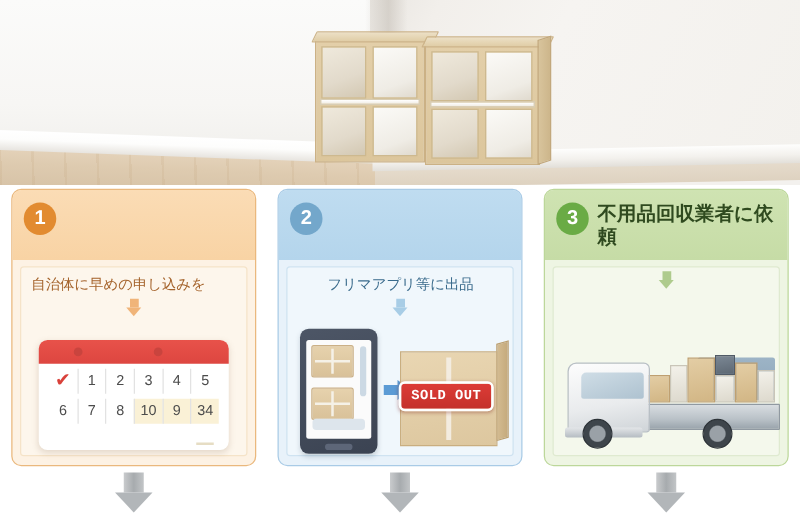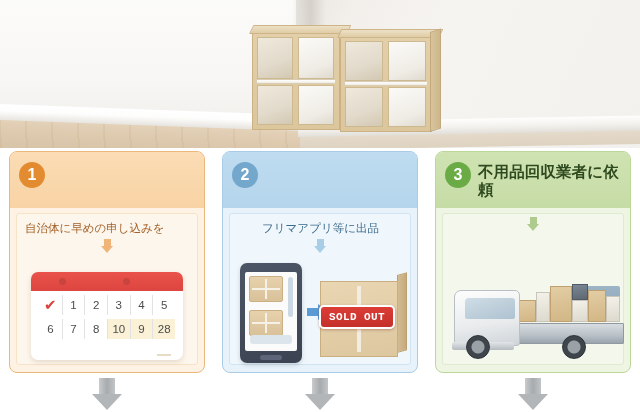--- a/index.html
+++ b/index.html
@@ -265,21 +265,21 @@
               <div class="cal-cell">3</div>
               <div class="cal-cell">4</div>
               <div class="cal-cell">5</div>
             </div>
             <div class="cal-grid">
               <div class="cal-cell">6</div>
               <div class="cal-cell">7</div>
               <div class="cal-cell">8</div>
               <div class="cal-cell hl">10</div>
               <div class="cal-cell hl">9</div>
-              <div class="cal-cell hl">28</div>
+              <div class="cal-cell hl">34</div>
             </div>
             <div class="cal-foot"></div>
           </div>
         </div>
       </div>
     </div>
 
     <div class="panel p2">
       <div class="p-head">
         <div class="badge">2</div>

